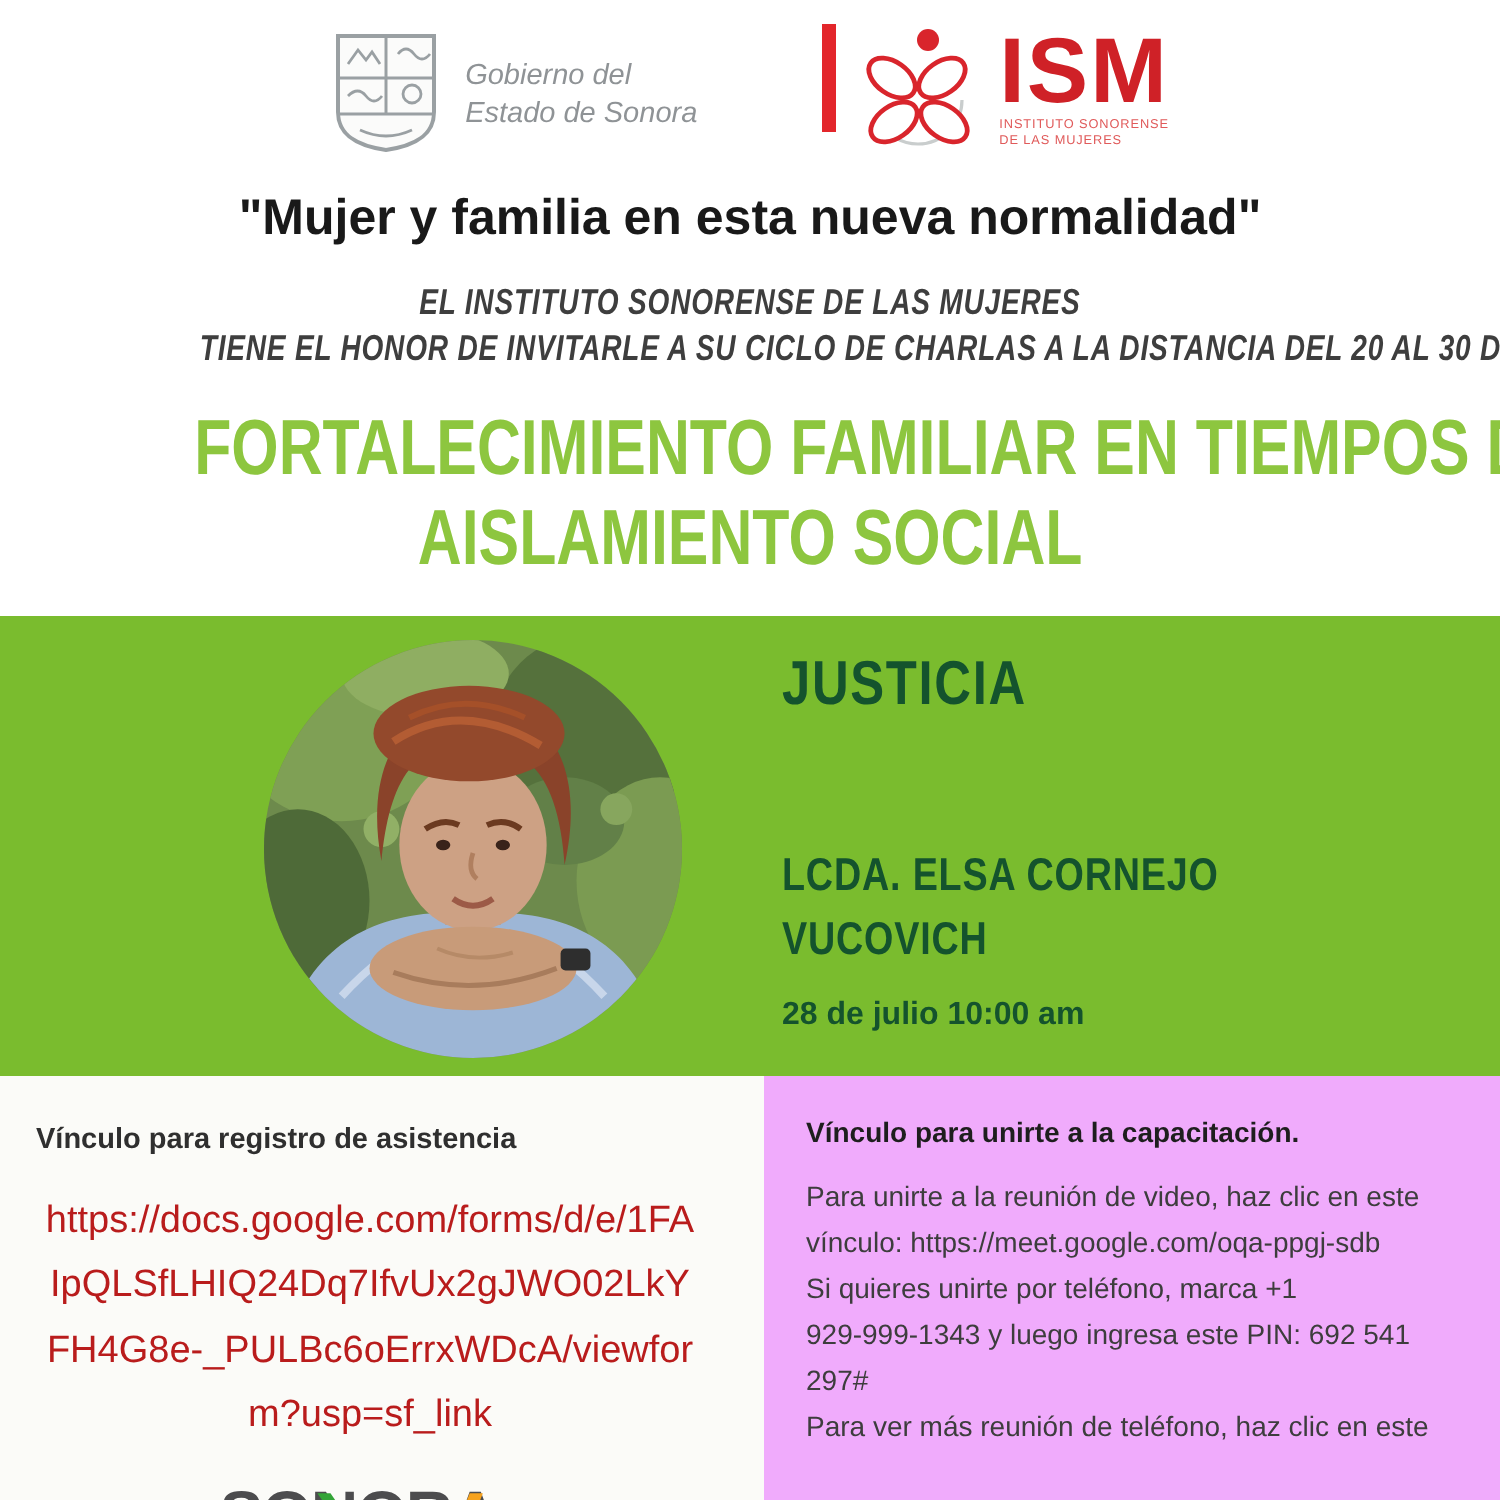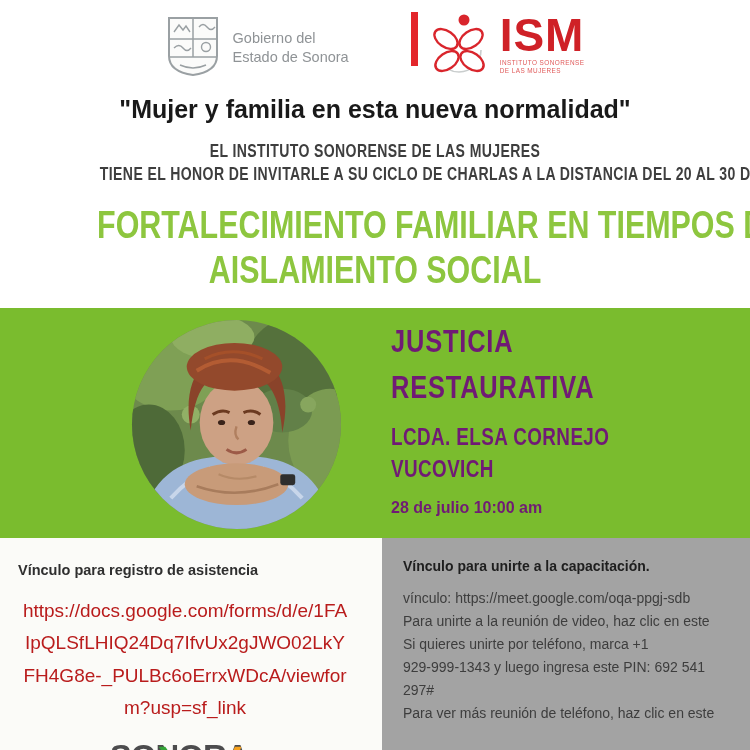--- a/index.html
+++ b/index.html
@@ -2,58 +2,58 @@
 <html><head>
 <meta charset="utf-8">
 <style>
   html,body{margin:0;padding:0;background:#ffffff;}
   .poster{position:relative;width:750px;height:750px;background:#ffffff;overflow:hidden;
           font-family:"Liberation Sans",sans-serif;}
 
   
   .header{position:absolute;top:0;left:0;width:100%;height:96px;
           display:flex;align-items:center;justify-content:center;}
-  .gob{display:flex;align-items:center;gap:13px;}
+  .gob{display:flex;align-items:center;gap:13px;font-style:italic;}
   .gob-text{font-size:14.5px;color:#8f9396;line-height:1.3;}
   .ism{display:flex;gap:9px;margin-left:62px;}
   .ism-bar{width:7px;height:54px;background:#e3262b;}
   .ism-txt{line-height:1;}
   .ism-word{font-size:46px;font-weight:800;color:#cf2127;letter-spacing:1px;}
   .ism-sub{font-size:6.4px;color:#e05a5a;letter-spacing:.45px;margin-top:2px;}
 
   
   .title{position:absolute;top:95px;width:100%;text-align:center;
          font-size:25px;font-weight:700;color:#191919;}
   .cond{display:inline-block;transform:scaleX(.78);white-space:nowrap;}
   .cond-l{display:inline-block;transform:scaleX(.82);transform-origin:left center;white-space:nowrap;}
   .intro{position:absolute;width:100%;text-align:center;font-weight:700;
-         font-size:18px;color:#3e3e3e;letter-spacing:.5px;}
+         font-size:18px;color:#3e3e3e;letter-spacing:.5px;font-style:italic;}
   .intro1{top:141px;} .intro2{top:164px;}
 
   .headline{position:absolute;top:202px;width:100%;text-align:center;
             font-weight:700;color:#8dc63f;font-size:39px;line-height:45px;}
 
   
   .band{position:absolute;top:308px;left:0;width:100%;height:230px;background:#7abc2e;}
   .photo{position:absolute;left:131px;top:11px;width:211px;height:211px;}
-  .band-col{position:absolute;left:391px;top:0;height:100%;width:352px;color:#701a75;}
+  .band-col{position:absolute;left:391px;top:0;height:100%;width:352px;color:#14532d;}
   .topic{position:absolute;font-size:31px;font-weight:700;letter-spacing:1px;}
   .t1{top:16px;} .t2{top:62px;}
   .speaker{position:absolute;font-size:23px;font-weight:700;letter-spacing:.5px;}
   .s1{top:116px;} .s2{top:148px;}
   .dt{position:absolute;top:191px;font-size:16px;font-weight:700;}
 
   
   .bottom{position:absolute;top:538px;left:0;width:100%;height:212px;display:flex;}
   .reg{width:382px;background:#fbfbf8;box-sizing:border-box;padding:24px 30px 0 18px;}
   .reg-label{font-size:14.5px;font-weight:700;color:#2f2f2f;}
   .reg-url{margin:17px 4px 0;font-size:19px;line-height:1.7;color:#b91c1c;
            text-align:center;word-break:break-all;}
   .sonora{text-align:center;margin-top:10px;}
-  .join{flex:1;background:#a3a3a3;box-sizing:border-box;padding:20px 16px 0 21px;color:#3d3d3d;}
+  .join{flex:1;background:#f0abfc;box-sizing:border-box;padding:20px 16px 0 21px;color:#3d3d3d;}
   .join-label{font-size:14px;font-weight:700;color:#1e1e1e;margin-bottom:13px;}
   .join-line{font-size:14px;line-height:23px;}
 </style>
 </head>
 <body>
 
 <div class="poster">
 
   <div class="header">
     <div class="gob">
@@ -154,23 +154,20 @@
           <path d="M88,156 q18,8 38,2" stroke="#b68a67" stroke-width="2" fill="none"></path>
           <rect x="150" y="156" width="15" height="11" rx="2.5" fill="#2e2e2e"></rect>
         </g>
       </svg>
     </div>
 
     <div class="band-col">
       <div class="topic t1">
         <span class="cond-l">JUSTICIA</span>
       </div>
-      <div class="topic t2">
-        <span class="cond-l">RESTAURATIVA</span>
-      </div>
       <div class="speaker s1">
         <span class="cond-l">LCDA. ELSA CORNEJO</span>
       </div>
       <div class="speaker s2">
         <span class="cond-l">VUCOVICH</span>
       </div>
       <div class="dt">28 de julio 10:00 am</div>
     </div>
   </div>
 
@@ -184,22 +181,22 @@
           <text x="4" y="36" font-family="Liberation Sans, sans-serif" font-size="35" font-weight="800" fill="#4c4c4e" letter-spacing="-1">SONORA</text>
           <polygon points="56,13 63,13 79,36 72,36" fill="#33a437"></polygon>
           <polygon points="137,13 144,13 135,36 128,36" fill="#f6a21d"></polygon>
           <path d="M2,41 C10,48 24,48 30,41 L27,36 C21,42 10,42 7,37 Z" fill="#da2128"></path>
         </svg>
       </div>
     </div>
 
     <div class="join">
       <div class="join-label">Vínculo para unirte a la capacitación.</div>
+      <div class="join-line">Para unirte a la reunión de video, haz clic en este</div>
       <div class="join-line">vínculo: https://meet.google.com/oqa-ppgj-sdb</div>
-      <div class="join-line">Para unirte a la reunión de video, haz clic en este</div>
       <div class="join-line">Si quieres unirte por teléfono, marca +1</div>
       <div class="join-line">929-999-1343 y luego ingresa este PIN: 692 541</div>
       <div class="join-line">297#</div>
       <div class="join-line">Para ver más reunión de teléfono, haz clic en este</div>
     </div>
 
   </div>
 </div>
 
 </body></html>

